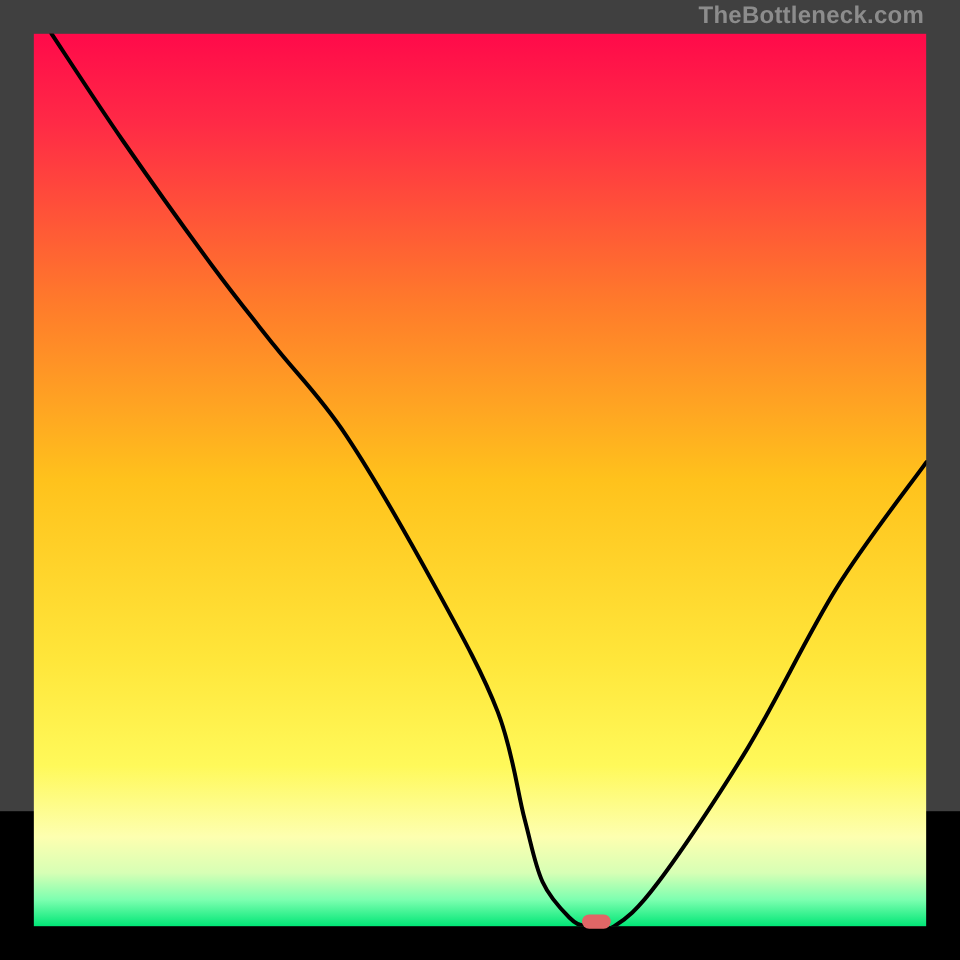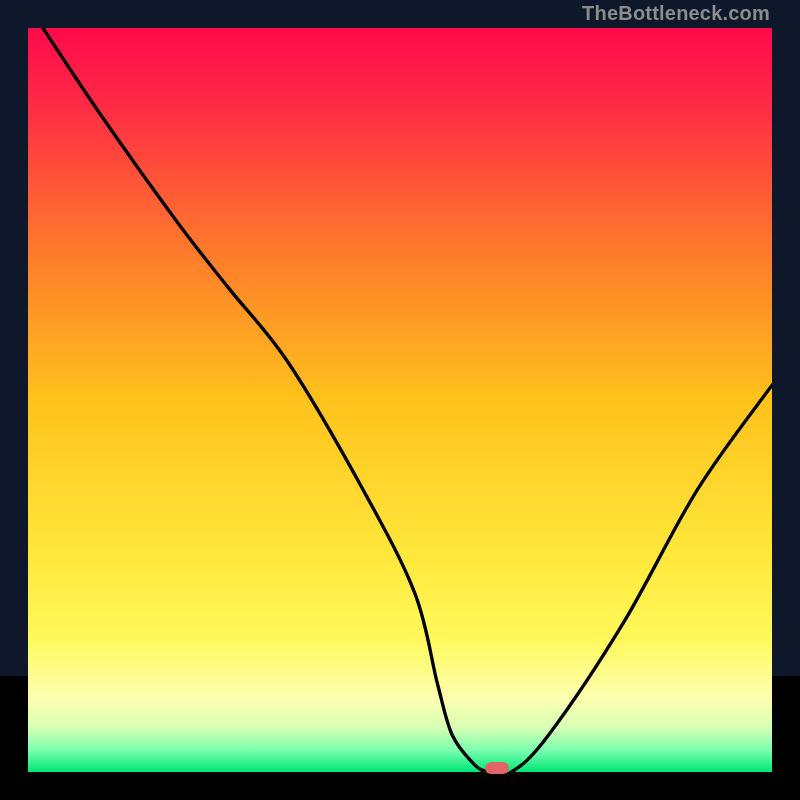--- a/index.html
+++ b/index.html
@@ -7,21 +7,21 @@
     padding: 0;
     width: 800px;
     height: 800px;
     background: #000;
     overflow: hidden;
   }
   .frame {
     position: relative;
     width: 800px;
     height: 676px;
-    background: #0f172a;
+    background: #404040;
   }
   .plot {
     position: absolute;
     left: 28px;
     top: 28px;
     width: 744px;
     height: 744px;
   }
   .gradient {
     position: absolute;

